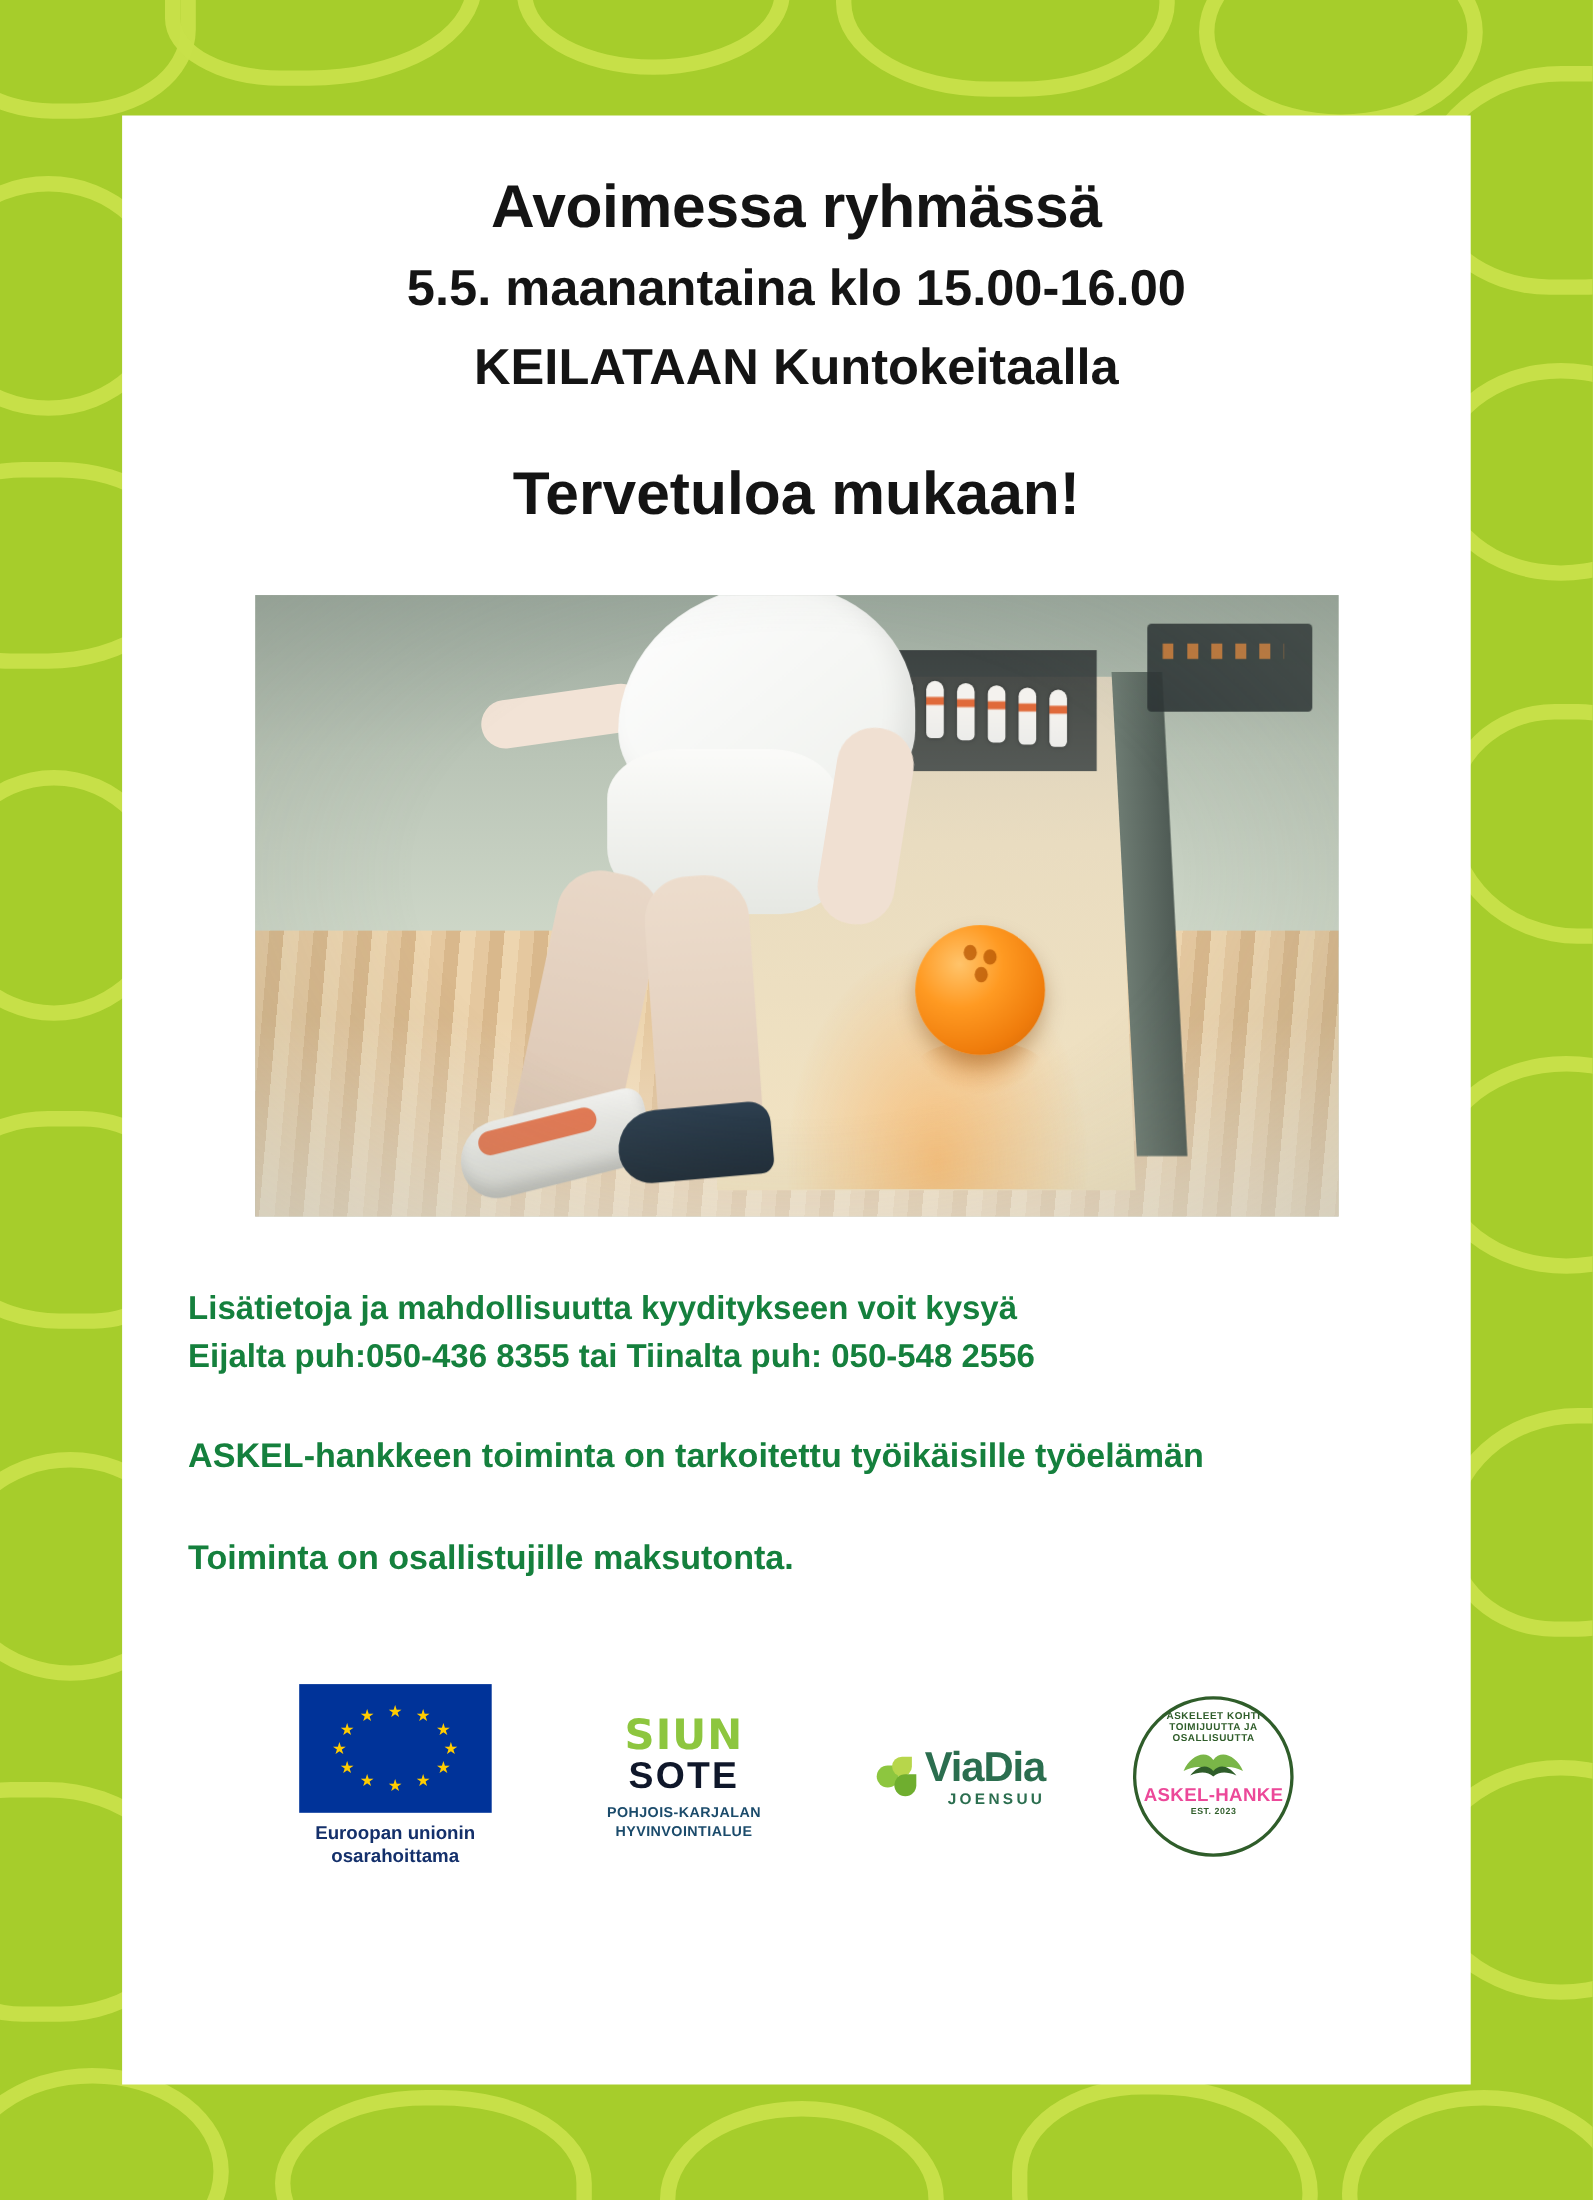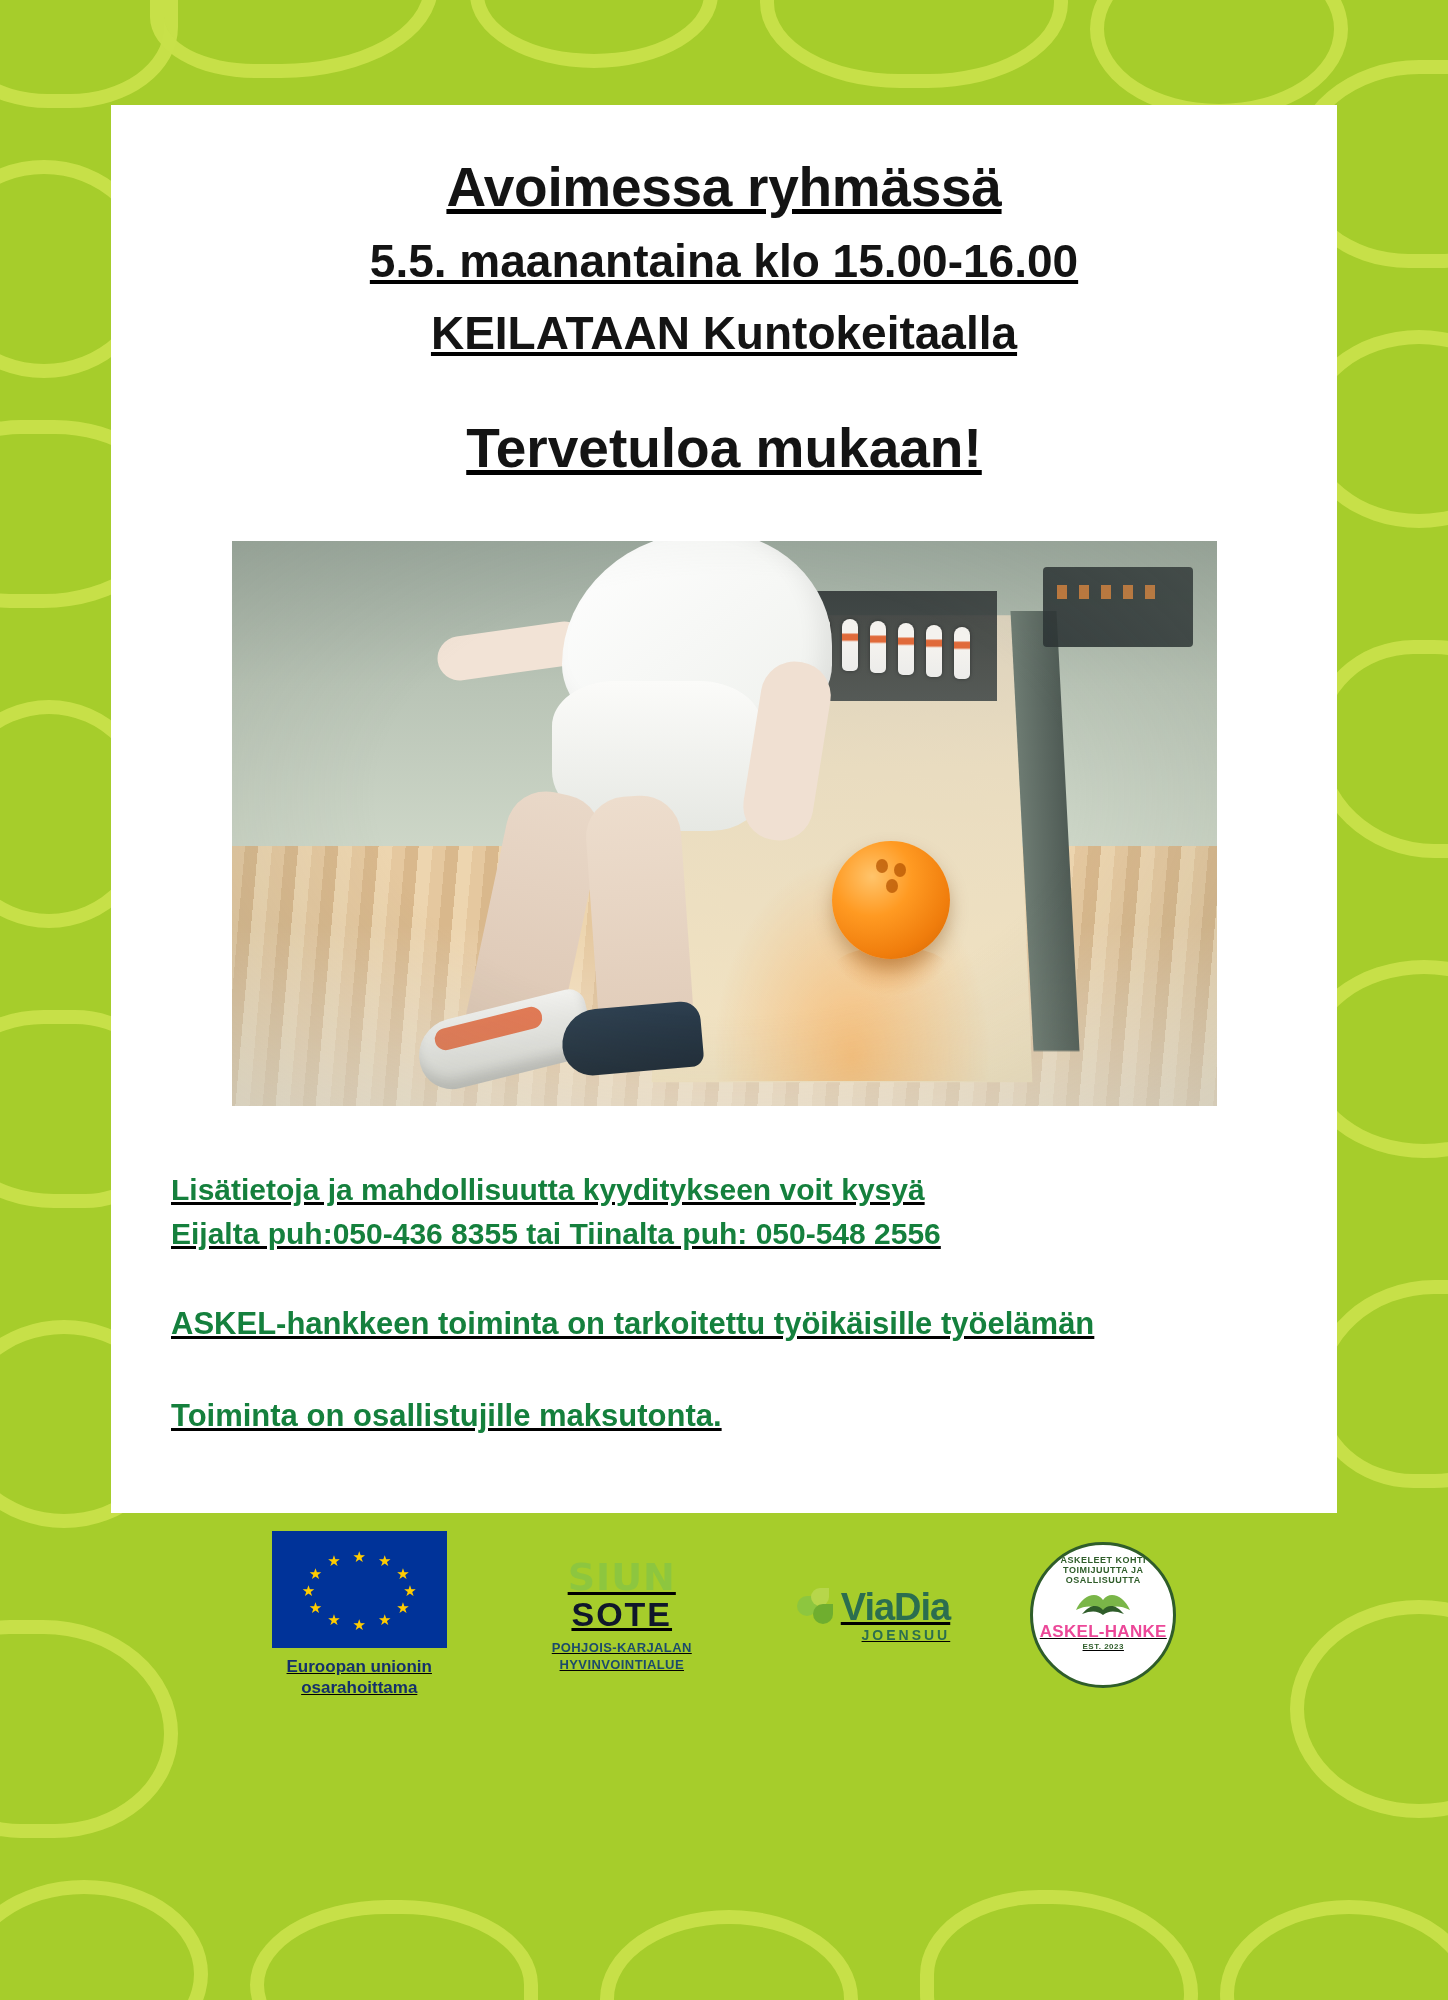--- a/index.html
+++ b/index.html
@@ -33,25 +33,24 @@
     border-radius: 50%;
     opacity: .95;
   }
 
   
   .card {
     position: absolute;
     left: 111px;
     top: 105px;
     width: 1226px;
-    height: 1408px;
+    height: 1790px;
     background: #ffffff;
     box-sizing: border-box;
     padding: 30px 60px 0 60px;
-    text-decoration: underline;
   }
 
   
   .headings {
     text-align: center;
     color: #141414;
     font-weight: bold;
   }
   .h-title {
     font-size: 55px;
@@ -369,20 +368,21 @@
   .siun-sub {
     font-size: 13px;
     font-weight: bold;
     color: #1b4b6b;
     letter-spacing: .4px;
     line-height: 1.3;
     margin-top: 6px;
   }
   .logo-viadia {
     display: flex;
+    align-items: center;
   }
   .viadia-mark {
     position: relative;
     width: 44px;
     height: 36px;
   }
   .vd-leaf {
     position: absolute;
     width: 22px;
     height: 22px;

